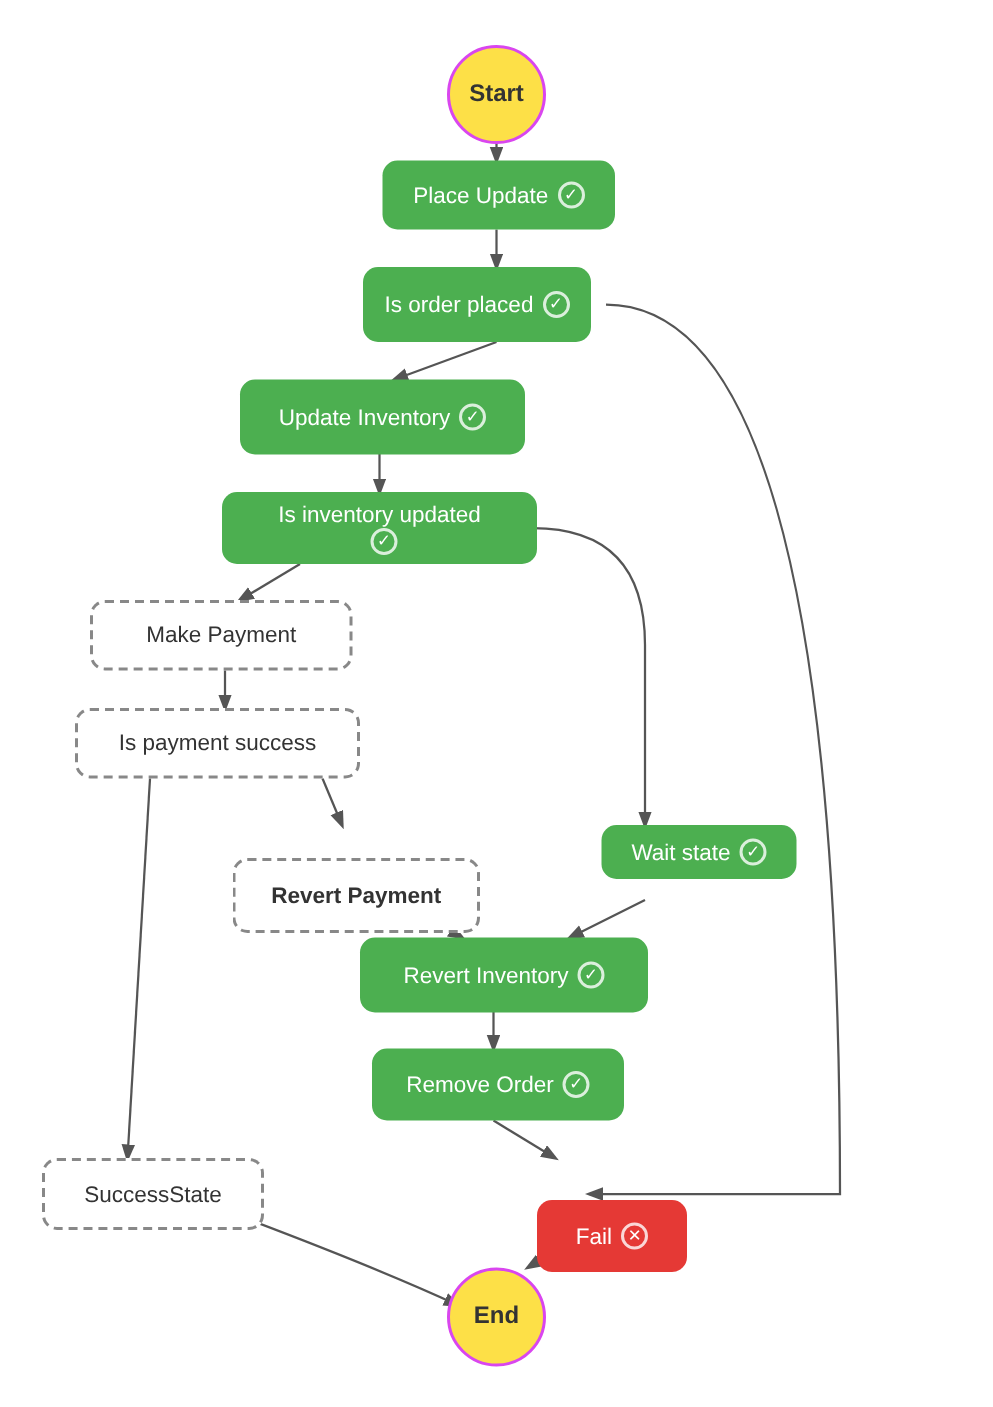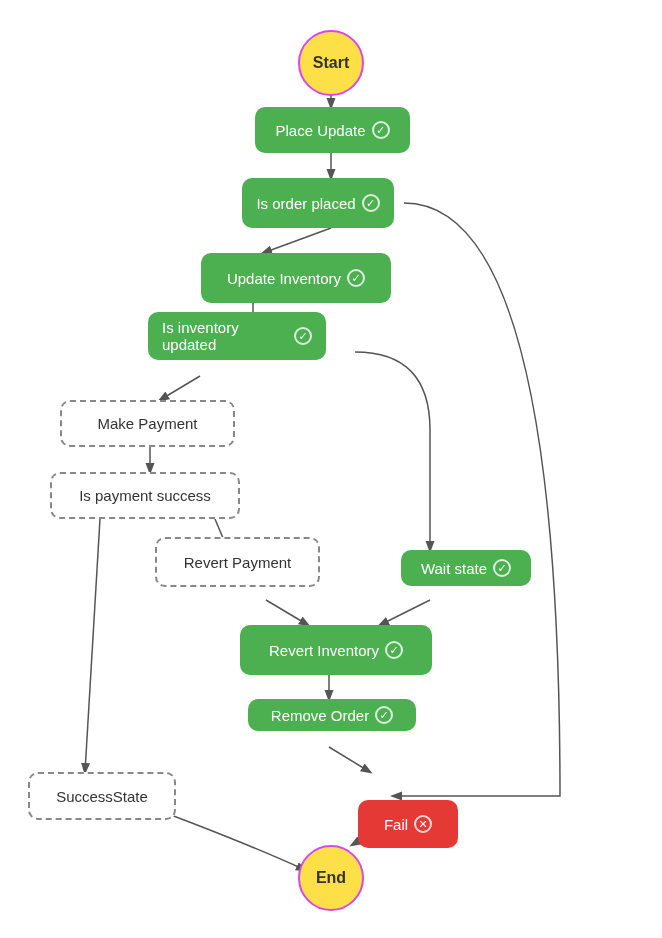--- a/index.html
+++ b/index.html
@@ -140,53 +140,53 @@
   <div class="node node-green" style="left:255px; top:107px; width:155px; height:46px;">
     <span>Place Update</span>
     <span class="check-icon">✓</span>
   </div>
 
   <div class="node node-green" style="left:242px; top:178px; width:152px; height:50px;">
     <span>Is order placed</span>
     <span class="check-icon">✓</span>
   </div>
 
-  <div class="node node-green" style="left:160px; top:253px; width:190px; height:50px;margin-left:41px;">
+  <div class="node node-green" style="left:160px; top:253px; width:190px; height:50px;">
     <span>Update Inventory</span>
     <span class="check-icon">✓</span>
   </div>
 
-  <div class="node node-green" style="left:148px; top:312px; width:178px; height:48px;">
+  <div class="node node-green" style="left:148px; top:328px; width:210px; height:48px;flex-direction:column;">
     <span>Is inventory updated</span>
     <span class="check-icon">✓</span>
   </div>
 
   <div class="node node-dashed" style="left:50px; top:472px; width:190px; height:47px;">
     <span>Is payment success</span>
   </div>
 
   <div class="node node-dashed" style="left:60px; top:400px; width:175px; height:47px;">
     <span>Make Payment</span>
   </div>
 
-  <div class="node node-dashed" style="left:155px; top:537px; width:165px; height:50px;">
+  <div class="node node-dashed" style="left:155px; top:572px; width:165px; height:50px;font-weight:bold;">
     <span>Revert Payment</span>
   </div>
 
   <div class="node node-green" style="left:360px; top:550px; width:130px; height:36px;margin-left:41px;">
     <span>Wait state</span>
     <span class="check-icon">✓</span>
   </div>
 
   <div class="node node-green" style="left:240px; top:625px; width:192px; height:50px;">
     <span>Revert Inventory</span>
     <span class="check-icon">✓</span>
   </div>
 
-  <div class="node node-green" style="left:248px; top:699px; width:168px; height:32px;">
+  <div class="node node-green" style="left:248px; top:699px; width:168px; height:48px;">
     <span>Remove Order</span>
     <span class="check-icon">✓</span>
   </div>
 
   <div class="node node-dashed" style="left:28px; top:772px; width:148px; height:48px;">
     <span>SuccessState</span>
   </div>
 
   <div class="node node-red" style="left:358px; top:772px; width:100px; height:48px;">
     <span>Fail</span>

